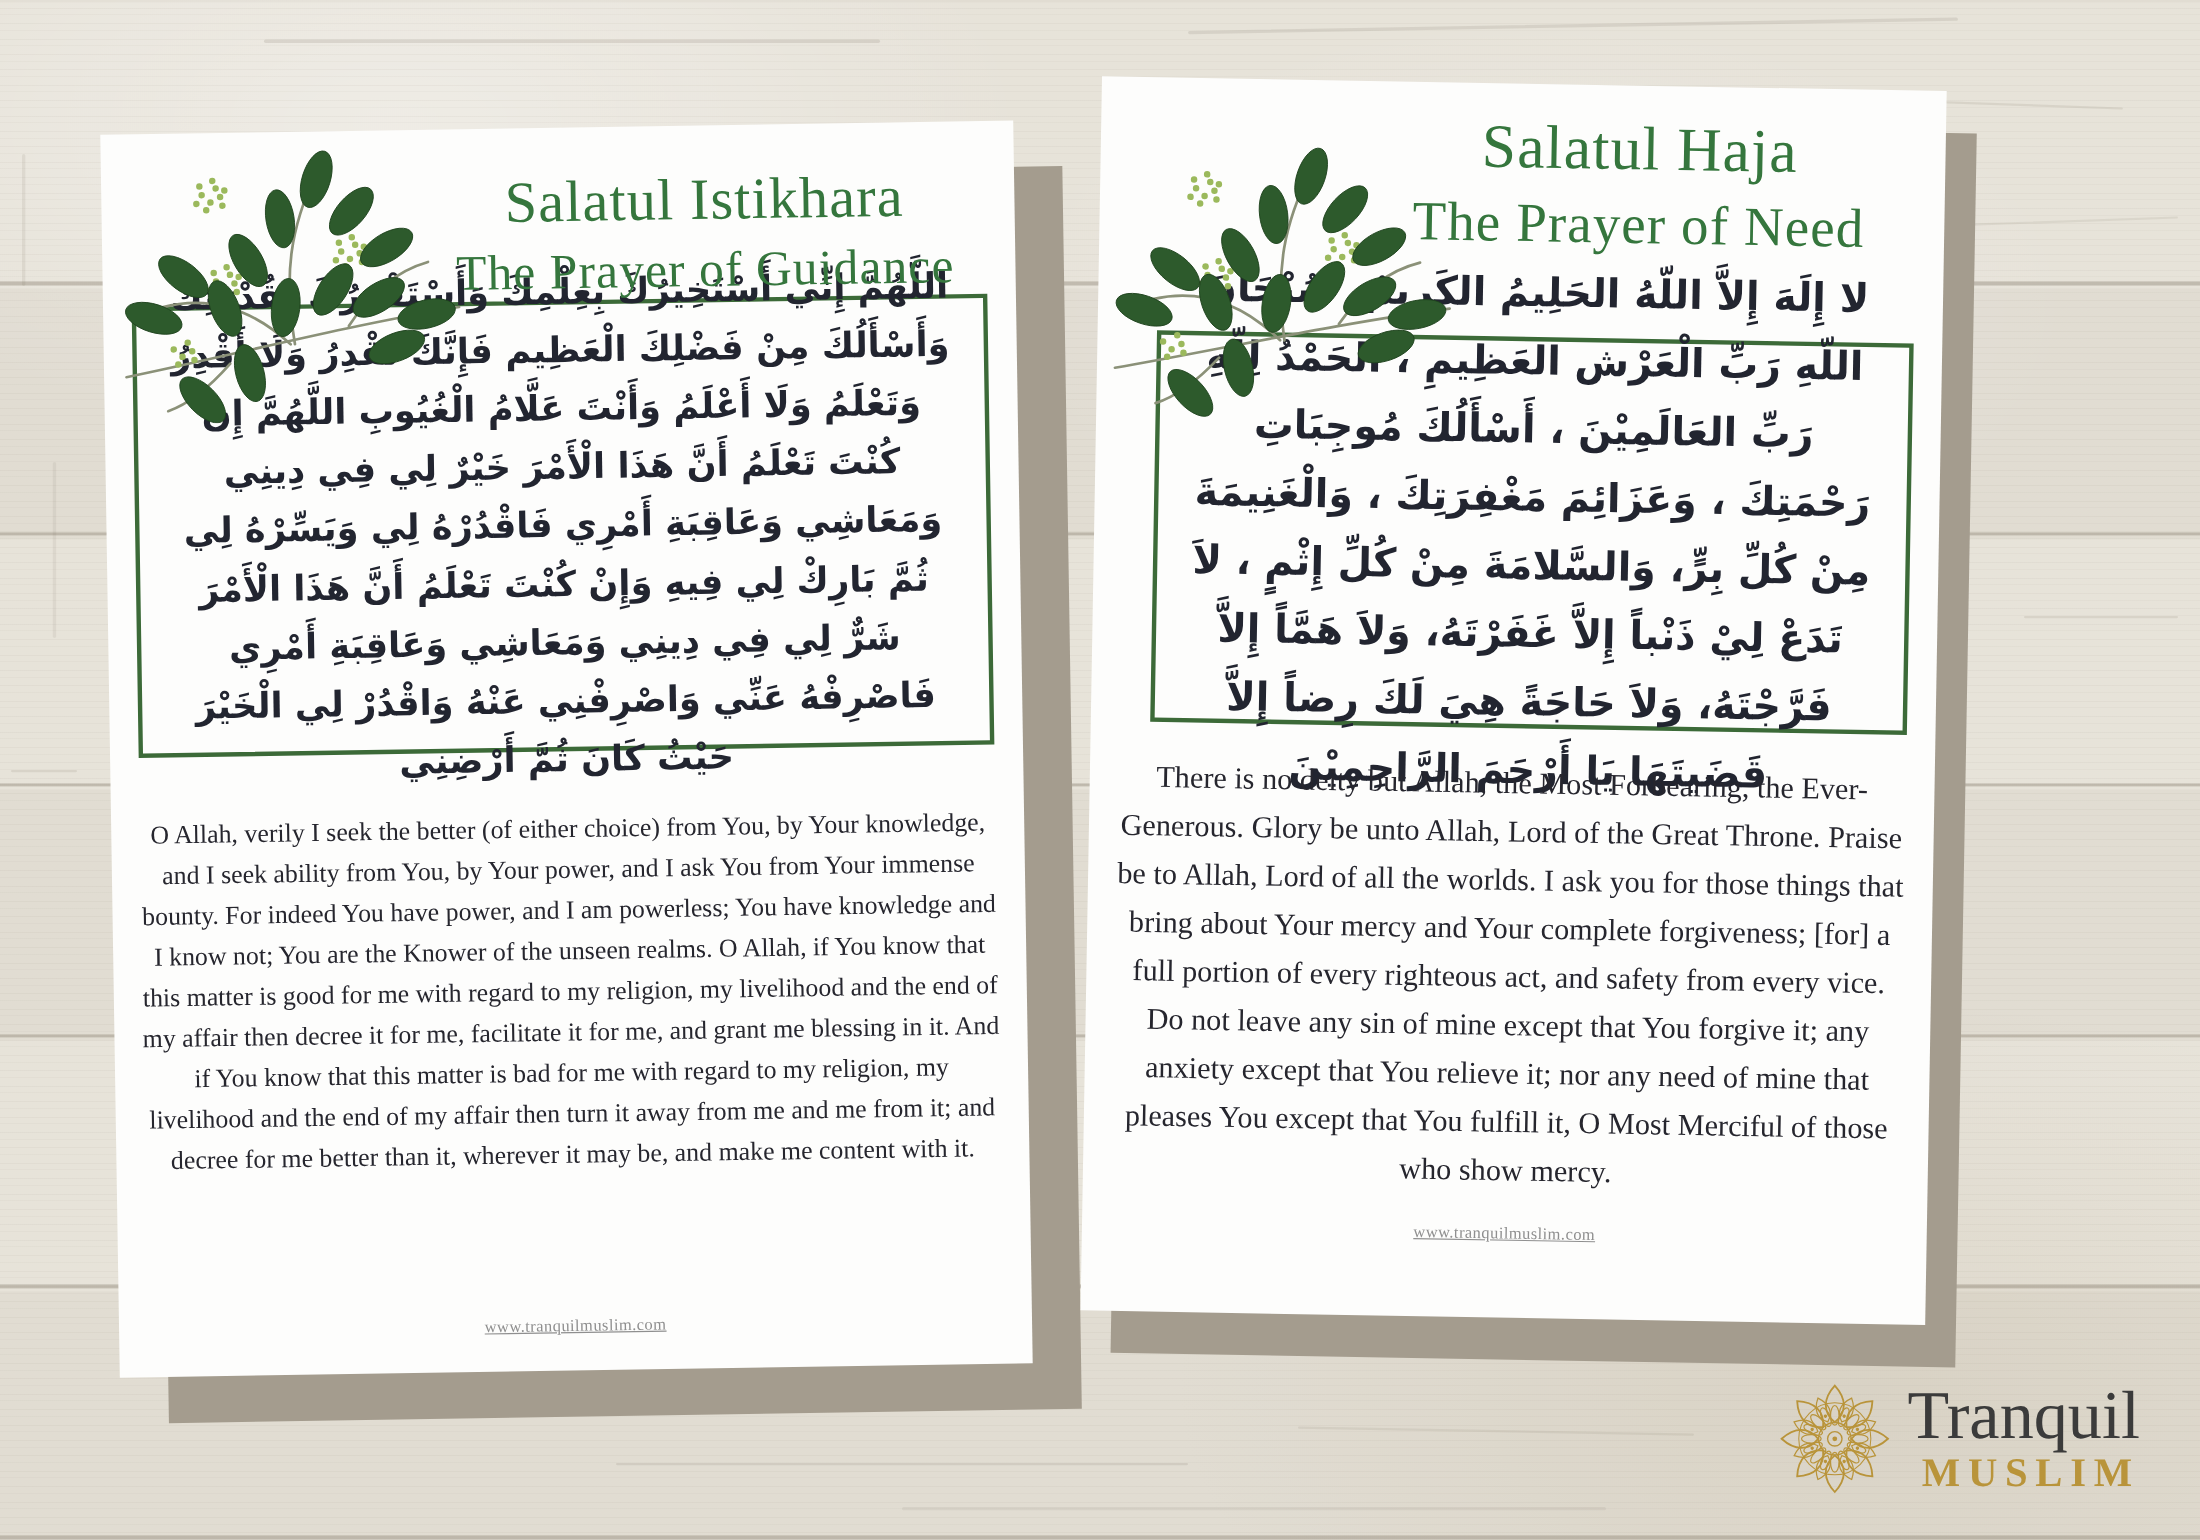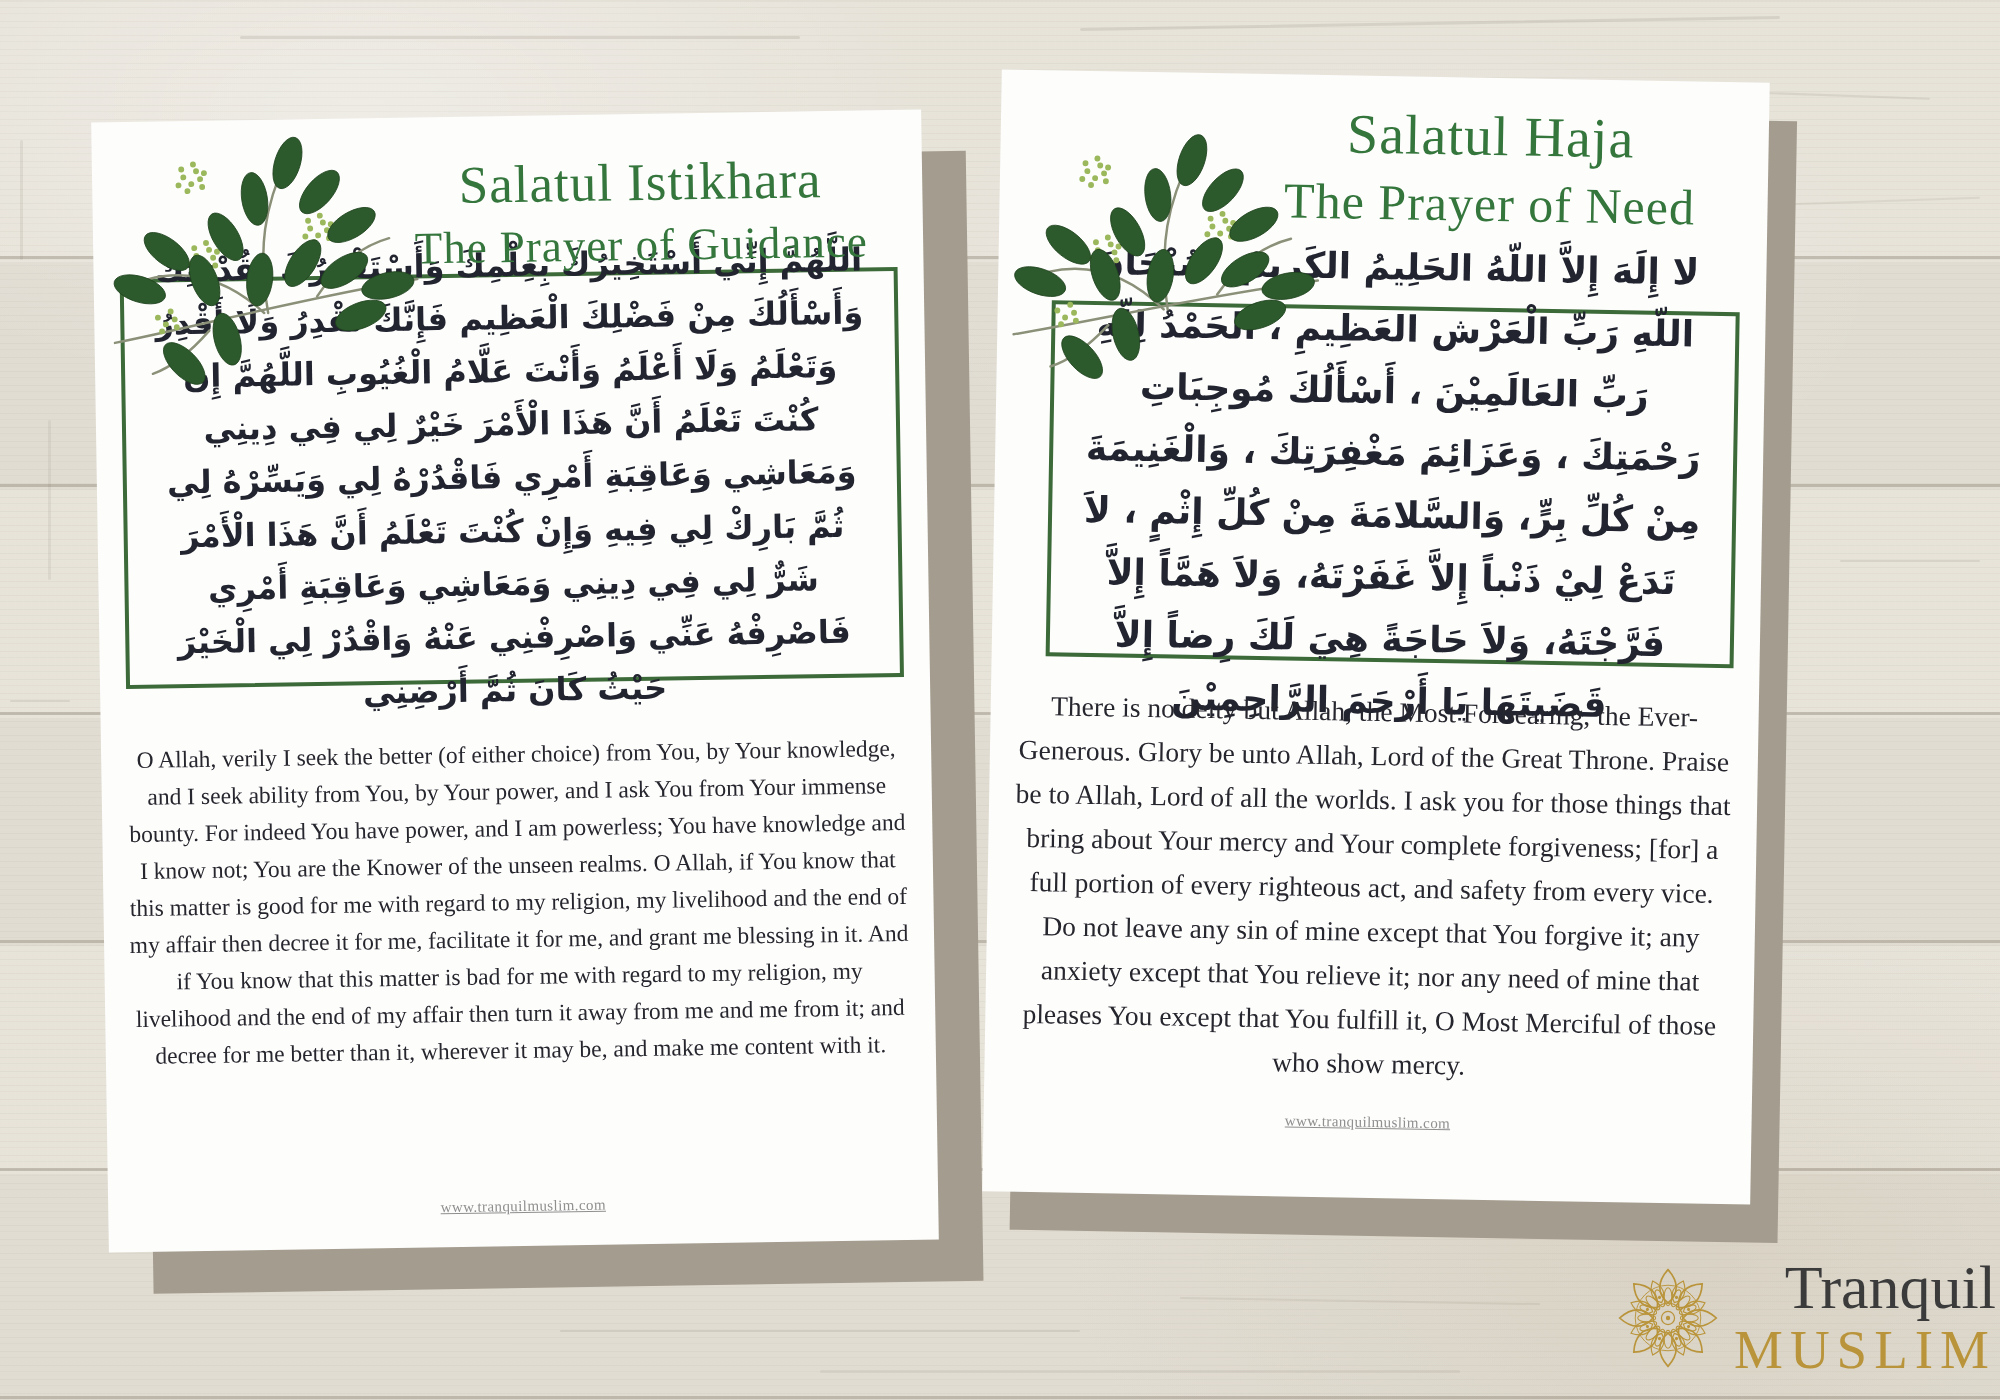--- a/index.html
+++ b/index.html
@@ -61,21 +61,21 @@
 
   .website{position:absolute;left:0;width:100%;text-align:center;color:#8f8f8f;
     font-size:15px;letter-spacing:.4px;text-decoration:underline;z-index:2;}
   #group-left .website{top:1082px;}
   #group-right .website{top:1038px;}
 
   #logo{position:absolute;left:1616px;top:1256px;display:flex;align-items:center;gap:14px;z-index:4;}
   #logo svg{width:104px;height:104px;display:block;}
   .logo-text{display:flex;flex-direction:column;align-items:flex-end;}
   .logo-top{font-size:62px;line-height:1;color:#3b3b3b;}
-  .logo-bottom{font-size:55px;line-height:1.1;color:var(--gold);letter-spacing:7px;margin-top:2px;}
+  .logo-bottom{font-size:37px;line-height:1.1;color:var(--gold);letter-spacing:7px;margin-top:2px;font-weight:bold;}
 </style>
 </head>
 <body>
 
 <div id="canvas">
 
   <div class="grain-streak" style="left:240px;top:36px;width:560px;height:3px;opacity:.5;"></div>
   <div class="grain-streak" style="left:1080px;top:22px;width:700px;height:3px;opacity:.45;transform:rotate(-1deg);"></div>
   <div class="grain-streak" style="left:1490px;top:90px;width:440px;height:2px;opacity:.4;transform:rotate(2deg);"></div>
   <div class="grain-streak" style="left:20px;top:140px;width:3px;height:120px;opacity:.35;"></div>

